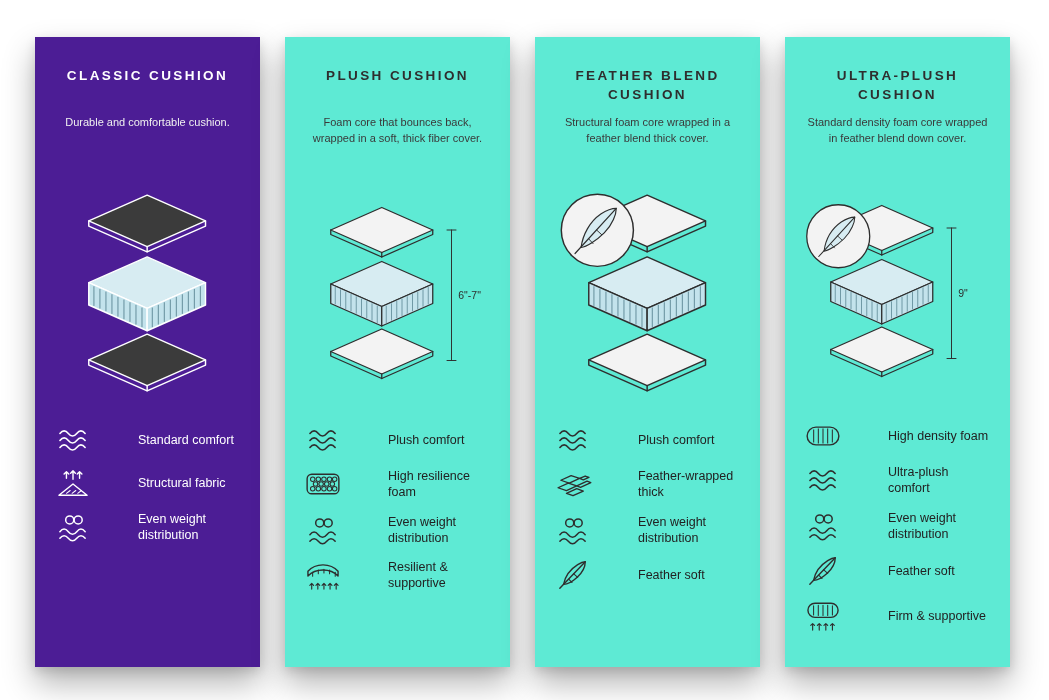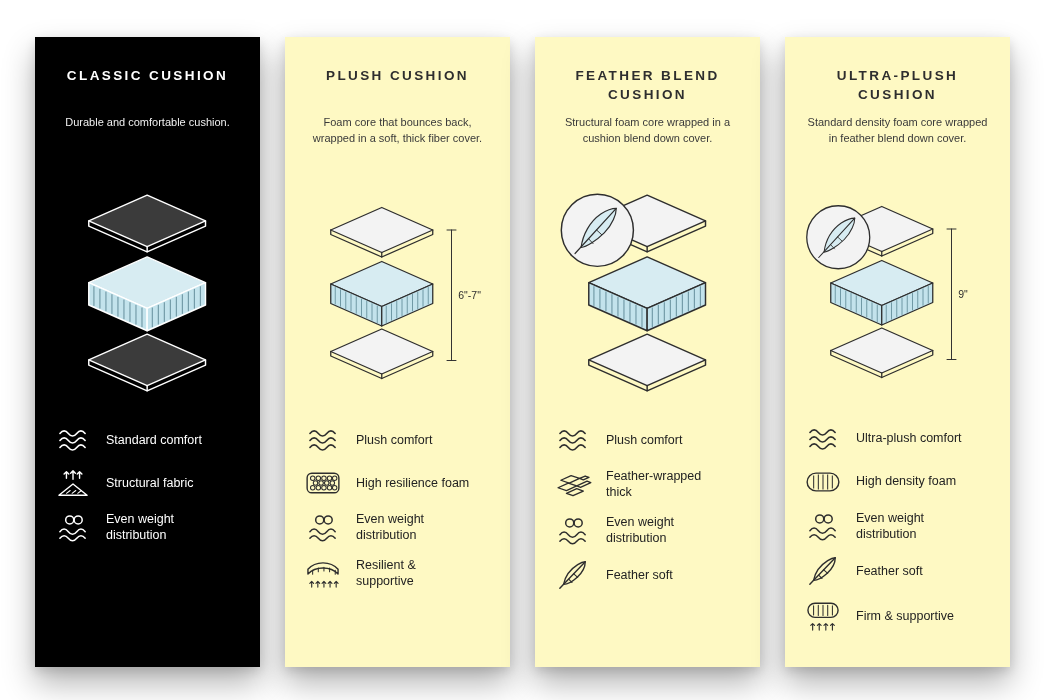--- a/index.html
+++ b/index.html
@@ -1,34 +1,34 @@
 <!DOCTYPE html>
 <html><head>
 <meta charset="utf-8">
 <style>
   html,body{margin:0;padding:0;background:#ffffff;width:1049px;height:700px;overflow:hidden;
     font-family:"Liberation Sans",sans-serif;-webkit-font-smoothing:antialiased;}
   .board{position:relative;width:1049px;height:700px;background:#ffffff;}
   .cards{position:absolute;left:35px;top:37px;display:flex;gap:25px;}
-  .card{width:225px;height:630px;background:#fef9c3;box-sizing:border-box;
+  .card{width:225px;height:630px;background:#5eead4;box-sizing:border-box;
     padding:30px 18px 22px 18px;display:flex;flex-direction:column;
     box-shadow:0 16px 30px rgba(0,0,0,0.30), 0 4px 10px rgba(0,0,0,0.12);}
-  .card.dark{background:#000000;}
+  .card.dark{background:#4c1d95;}
   .card-title{margin:0;text-align:center;font-weight:bold;font-size:13.5px;letter-spacing:2.4px;
     line-height:1.4;min-height:38px;color:#2e2e2e;}
   .card.dark .card-title{color:#ffffff;}
   .card-desc{margin:10px 4px 0 4px;text-align:center;font-size:11px;line-height:1.45;
     color:#3a3a3a;min-height:56px;}
   .card.dark .card-desc{color:#f0f0f0;}
   .illus{height:236px;display:flex;align-items:center;justify-content:center;margin-top:4px;}
   .features{margin-top:14px;}
   .feature{display:flex;align-items:center;gap:13px;margin-bottom:13px;min-height:30px;}
   .feature .ficon{flex:0 0 40px;width:40px;display:flex;justify-content:center;align-items:center;color:#2e2e2e;}
   .card.dark .feature .ficon{color:#ffffff;}
-  .feature .flabel{font-size:12.5px;line-height:1.3;color:#222222;max-width:120px;}
+  .feature .flabel{font-size:12.5px;line-height:1.3;color:#222222;max-width:120px;margin-left:32px;}
   .card.dark .feature .flabel{color:#ffffff;}
   svg{display:block;}
   svg text{font-family:"Liberation Sans",sans-serif;}
 </style>
 </head>
 <body>
 
 <div class="board">
   <div class="cards">
 
@@ -161,21 +161,21 @@
                 <path d="M8,32 L8,26 M6,28 L8,26 L10,28 M14.5,32 L14.5,26 M12.5,28 L14.5,26 L16.5,28 M21,32 L21,26 M19,28 L21,26 L23,28 M27.5,32 L27.5,26 M25.5,28 L27.5,26 L29.5,28 M34,32 L34,26 M32,28 L34,26 L36,28" stroke-width="1.2"></path>
               </svg>
             </span>
             <span class="flabel">Resilient &amp; supportive</span>
           </div>
         </div>
     </section>
 
     <section class="card">
       <h2 class="card-title">FEATHER BLEND CUSHION</h2>
-      <p class="card-desc">Structural foam core wrapped in a cushion blend down cover.</p>
+      <p class="card-desc">Structural foam core wrapped in a feather blend thick cover.</p>
       <div class="illus">
           <svg viewBox="0 0 212 240" width="182" height="206" stroke="#2e2e2e" stroke-width="1.7" stroke-linejoin="round" stroke-linecap="round">
             <path d="M105,6 L173,36 L105,66 L37,36 Z" fill="#f3f3f3"></path>
             <path d="M37,36 L37,42 L105,72 L173,42 L173,36" fill="none"></path>
             <path d="M105,66 L105,72" fill="none"></path>
             <path d="M105,78 L173,108 L105,138 L37,108 Z" fill="#d7ecf2"></path>
             <path d="M37,108 L37,134 L105,164 L105,138 Z" fill="#c3e3ec"></path>
             <path d="M173,108 L173,134 L105,164 L105,138 Z" fill="#c3e3ec"></path>
             <path d="M43,112.6 L43,134.6 M50,115.7 L50,137.7 M57,118.8 L57,140.8 M64,121.9 L64,143.9 M71,125.0 L71,147.0 M78,128.1 L78,150.1 M85,131.2 L85,153.2 M92,134.3 L92,156.3 M99,137.4 L99,159.4 M111,137.4 L111,159.4 M118,134.3 L118,156.3 M125,131.2 L125,153.2 M132,128.1 L132,150.1 M139,125.0 L139,147.0 M146,121.9 L146,143.9 M153,118.8 L153,140.8 M160,115.7 L160,137.7 M167,112.6 L167,134.6 " fill="none" stroke="#54808e" stroke-width="1"></path>
             <path d="M105,168 L173,198 L105,228 L37,198 Z" fill="#f3f3f3"></path>
@@ -259,36 +259,36 @@
               <circle cx="47" cy="47" r="42" fill="#f3f3f3"></circle>
               <path d="M28,67 C30,52 38,37 51,28 C58,23.5 66,21.5 69,21.5 C69,28 65,40 55,50 C45.5,59.5 34,66 28,67 Z" fill="#d7ecf2" stroke-width="1.4"></path>
               <path d="M21,74 L69,21.5" fill="none" stroke-width="1.4"></path>
               <path d="M37,57 L42,62.5 M46,46.5 L52,52" fill="none" stroke-width="1.1"></path>
             </g>
           </svg>
         </div>
       <div class="features">
           <div class="feature">
             <span class="ficon">
+              <svg viewBox="0 0 40 30" width="38" height="28" fill="none" stroke="currentColor" stroke-width="1.5">
+                <rect x="3" y="5.5" width="34" height="19" rx="9.5"></rect>
+                <path d="M10,8 L10,22 M15,7 L15,23 M20,7 L20,23 M25,7 L25,23 M30,8 L30,22" stroke-width="1.1"></path>
+              </svg>
+            </span>
+            <span class="flabel">High density foam</span>
+          </div>
+          <div class="feature">
+            <span class="ficon">
               <svg viewBox="0 0 38 30" width="36" height="28" fill="none" stroke="currentColor" stroke-width="1.7" stroke-linecap="round">
                 <path d="M5,8 q4.5,-5.5 9,0 t9,0 t9,0"></path>
                 <path d="M5,15.5 q4.5,-5.5 9,0 t9,0 t9,0"></path>
                 <path d="M5,23 q4.5,-5.5 9,0 t9,0 t9,0"></path>
               </svg>
             </span>
             <span class="flabel">Ultra-plush comfort</span>
-          </div>
-          <div class="feature">
-            <span class="ficon">
-              <svg viewBox="0 0 40 30" width="38" height="28" fill="none" stroke="currentColor" stroke-width="1.5">
-                <rect x="3" y="5.5" width="34" height="19" rx="9.5"></rect>
-                <path d="M10,8 L10,22 M15,7 L15,23 M20,7 L20,23 M25,7 L25,23 M30,8 L30,22" stroke-width="1.1"></path>
-              </svg>
-            </span>
-            <span class="flabel">High density foam</span>
           </div>
           <div class="feature">
             <span class="ficon">
               <svg viewBox="0 0 38 32" width="36" height="30" fill="none" stroke="currentColor" stroke-width="1.6" stroke-linecap="round">
                 <circle cx="15.5" cy="8.5" r="4.3"></circle>
                 <circle cx="24.5" cy="8.5" r="4.3"></circle>
                 <path d="M5,21 q4.5,-5.5 9,0 t9,0 t9,0"></path>
                 <path d="M5,28 q4.5,-5.5 9,0 t9,0 t9,0"></path>
               </svg>
             </span>

